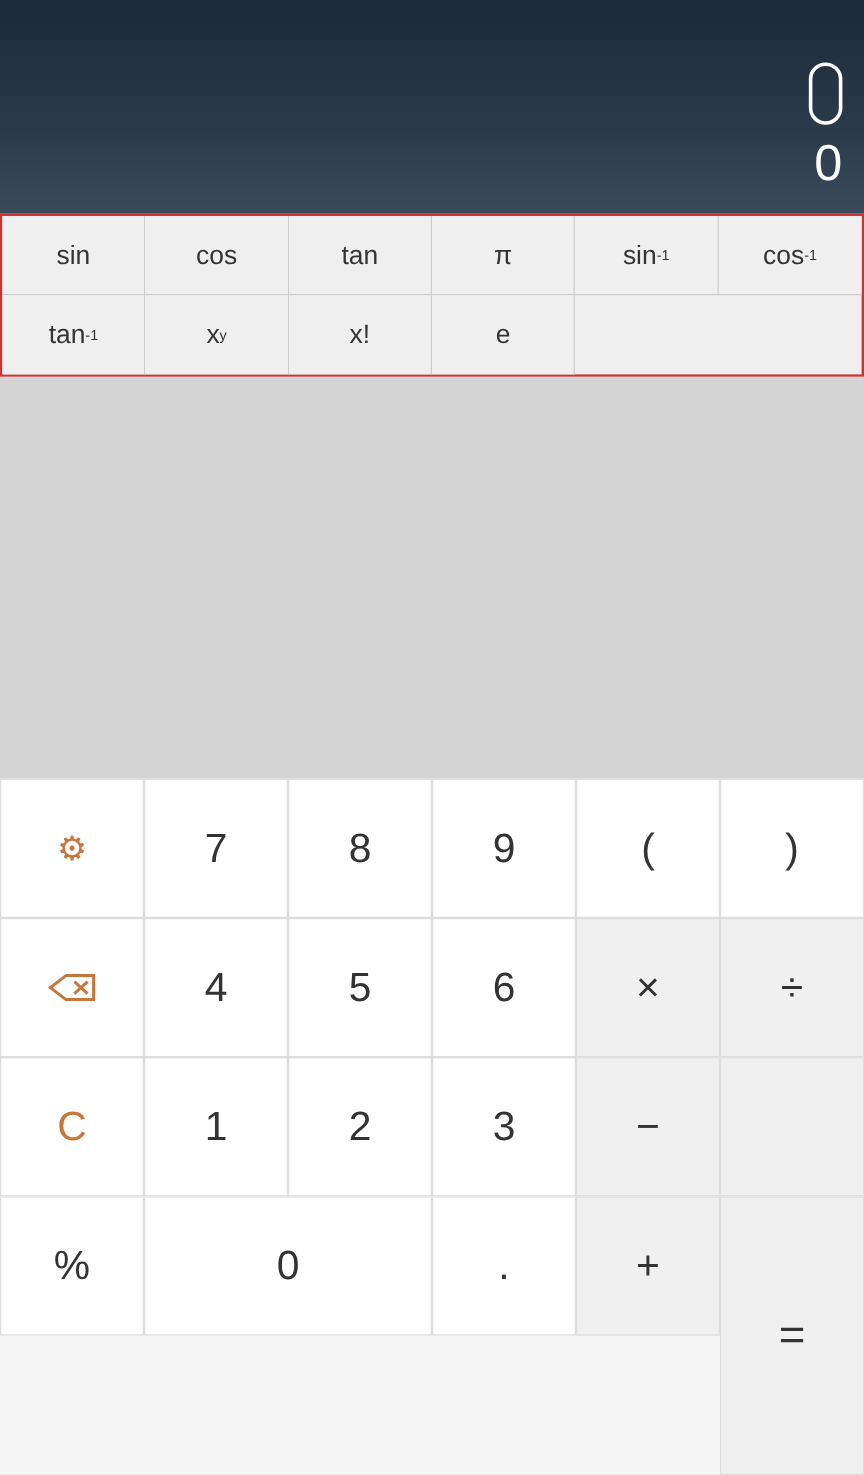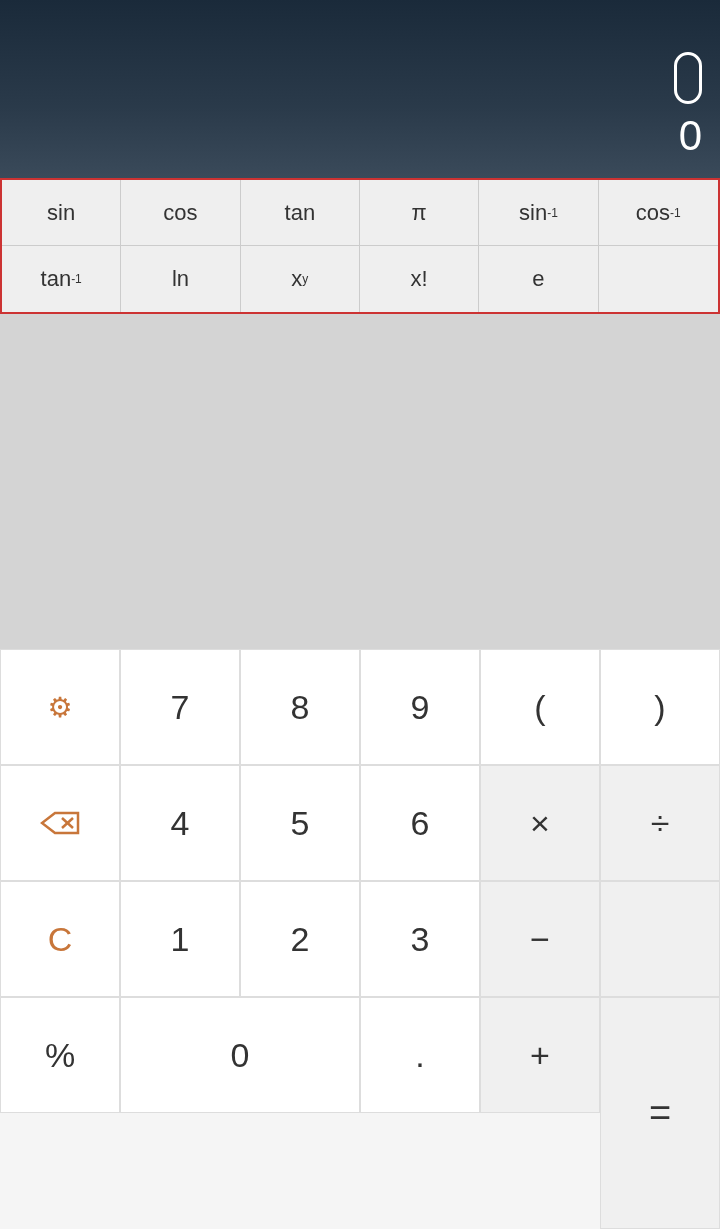--- a/index.html
+++ b/index.html
@@ -146,21 +146,20 @@
 <div class="scientific-panel">
 
   <div class="sci-btn">sin</div>
   <div class="sci-btn">cos</div>
   <div class="sci-btn">tan</div>
   <div class="sci-btn">π</div>
   <div class="sci-btn">sin<sup>-1</sup></div>
   <div class="sci-btn">cos<sup>-1</sup></div>
 
   <div class="sci-btn">tan<sup>-1</sup></div>
-  <div class="sci-btn">ln</div>
   <div class="sci-btn">x<sup>y</sup></div>
   <div class="sci-btn">x!</div>
   <div class="sci-btn">e</div>
 </div>
 
 <div class="spacer"></div>
 
 <div class="keypad-wrapper">
 
   <div class="key gear-key">⚙</div>

